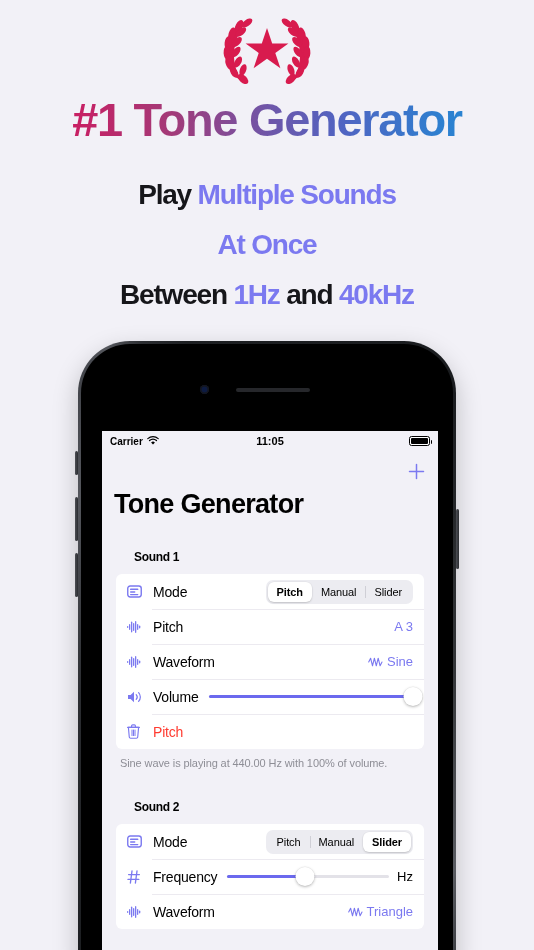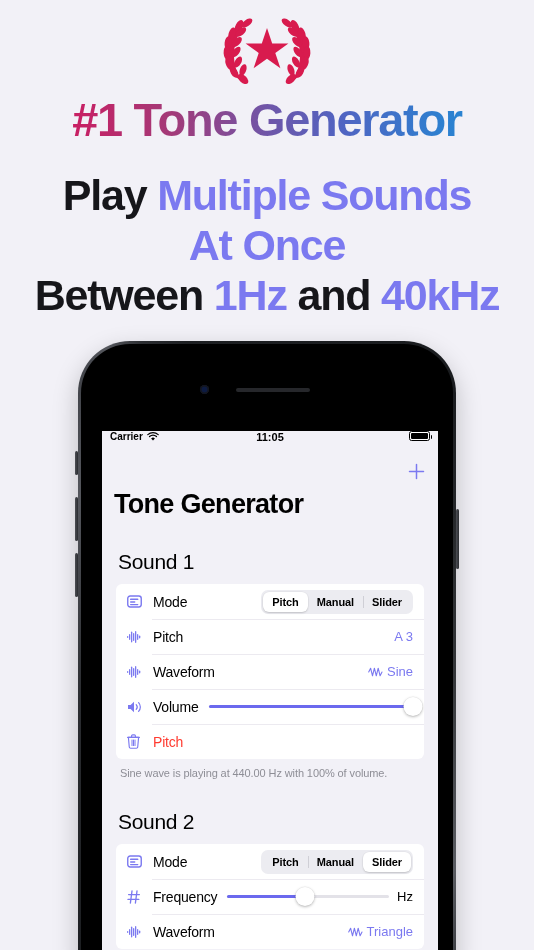--- a/index.html
+++ b/index.html
@@ -23,21 +23,21 @@
     line-height: 56px;
     background: linear-gradient(90deg,#d81b5e 0%,#c81f63 14%,#a33a78 32%,#6f56a8 50%,#5064c2 64%,#2f7fcf 82%,#1c8ed8 100%);
     -webkit-background-clip: text;
     background-clip: text;
     color: transparent;
     -webkit-text-fill-color: transparent;
   }
 
   .sub { margin-top: 22px; line-height: 50px; }
   .sub .line {
-    font-size: 43px;
+    font-size: 28px;
     font-weight: 700;
     letter-spacing: -1.2px;
     color: #16161a;
   }
   .sub .accent { color: #7b79f0; }
 
   
   .phone {
     position: absolute;
     left: 78px; top: 341px;
@@ -72,21 +72,21 @@
 
   .screen {
     position: absolute; left: 21px; top: 87px;
     width: 336px; height: 573px;
     background: #f2f1f7;
     overflow: hidden;
   }
 
   
   .statusbar {
-    height: 20px; display: flex; align-items: flex-start;
+    height: 20px; display: flex; align-items: center;
     padding: 0 8px; font-size: 10px; font-weight: 600; color: #000;
     position: relative;
   }
   .sb-left { display: flex; align-items: center; gap: 4px; }
   .sb-time { position: absolute; left: 0; right: 0; text-align: center; font-size: 11px; font-weight: 700; }
   .sb-right { margin-left: auto; display: flex; align-items: center; }
   .battery {
     width: 21px; height: 10px; border: 1px solid #000; border-radius: 2.5px;
     position: relative; padding: 1px; background: #fff;
   }
@@ -103,22 +103,22 @@
     width: 24px; height: 24px; display:flex; align-items:center; justify-content:center;
     color:#7b79f0; font-size: 25px; font-weight: 300; line-height: 1;
   }
 
   .large-title {
     font-size: 27px; font-weight: 700; letter-spacing: -0.7px;
     color: #000; padding: 0 12px; margin-top: -2px;
   }
 
   .section-head {
-    font-size: 21px; font-weight: 400; letter-spacing: -0.3px;
-    color: #000; padding: 0 16px; margin-top: 30px; margin-bottom: 10px;
+    font-size: 12px; font-weight: 700; letter-spacing: -0.3px;
+    color: #000; padding: 0 16px; margin-top: 30px; margin-bottom: 10px; margin-left: 16px;
   }
 
   .card {
     margin: 0 14px; background: #fff; border-radius: 6px; overflow: hidden;
   }
   .row {
     display: flex; align-items: center; height: 35px;
     padding: 0 11px; position: relative;
   }
   .row + .row::before {
@@ -130,21 +130,21 @@
   .row-label.danger { color: #ff3b30; }
 
   
   .seg {
     margin-left: auto; display: flex; background: #ececf1; border-radius: 7px;
     padding: 2px; height: 24px; align-items: center;
   }
   .seg-item {
     font-size: 11px; color: #000; padding: 0 9px; height: 20px;
     display:flex; align-items:center; justify-content:center; border-radius: 6px;
-    position: relative; letter-spacing: -0.1px; font-weight: bold;
+    position: relative; letter-spacing: -0.1px;
   }
   .seg-item.on { background: #fff; box-shadow: 0 1px 2px rgba(0,0,0,.16), 0 0 0 .4px rgba(0,0,0,.04); font-weight: 600; }
   .seg-item.div::before {
     content:""; position:absolute; left:0; top:4px; bottom:4px; width:1px; background:#cfcfd6;
   }
 
   
   .slider { flex: 1; margin-left: 10px; display:flex; align-items:center; position: relative; height: 22px; }
   .slider .track { position:absolute; left:0; right:0; height:3px; background:#e3e2e8; border-radius:2px; }
   .slider .fill  { position:absolute; left:0; height:3px; background:#6b69ee; border-radius:2px; }

